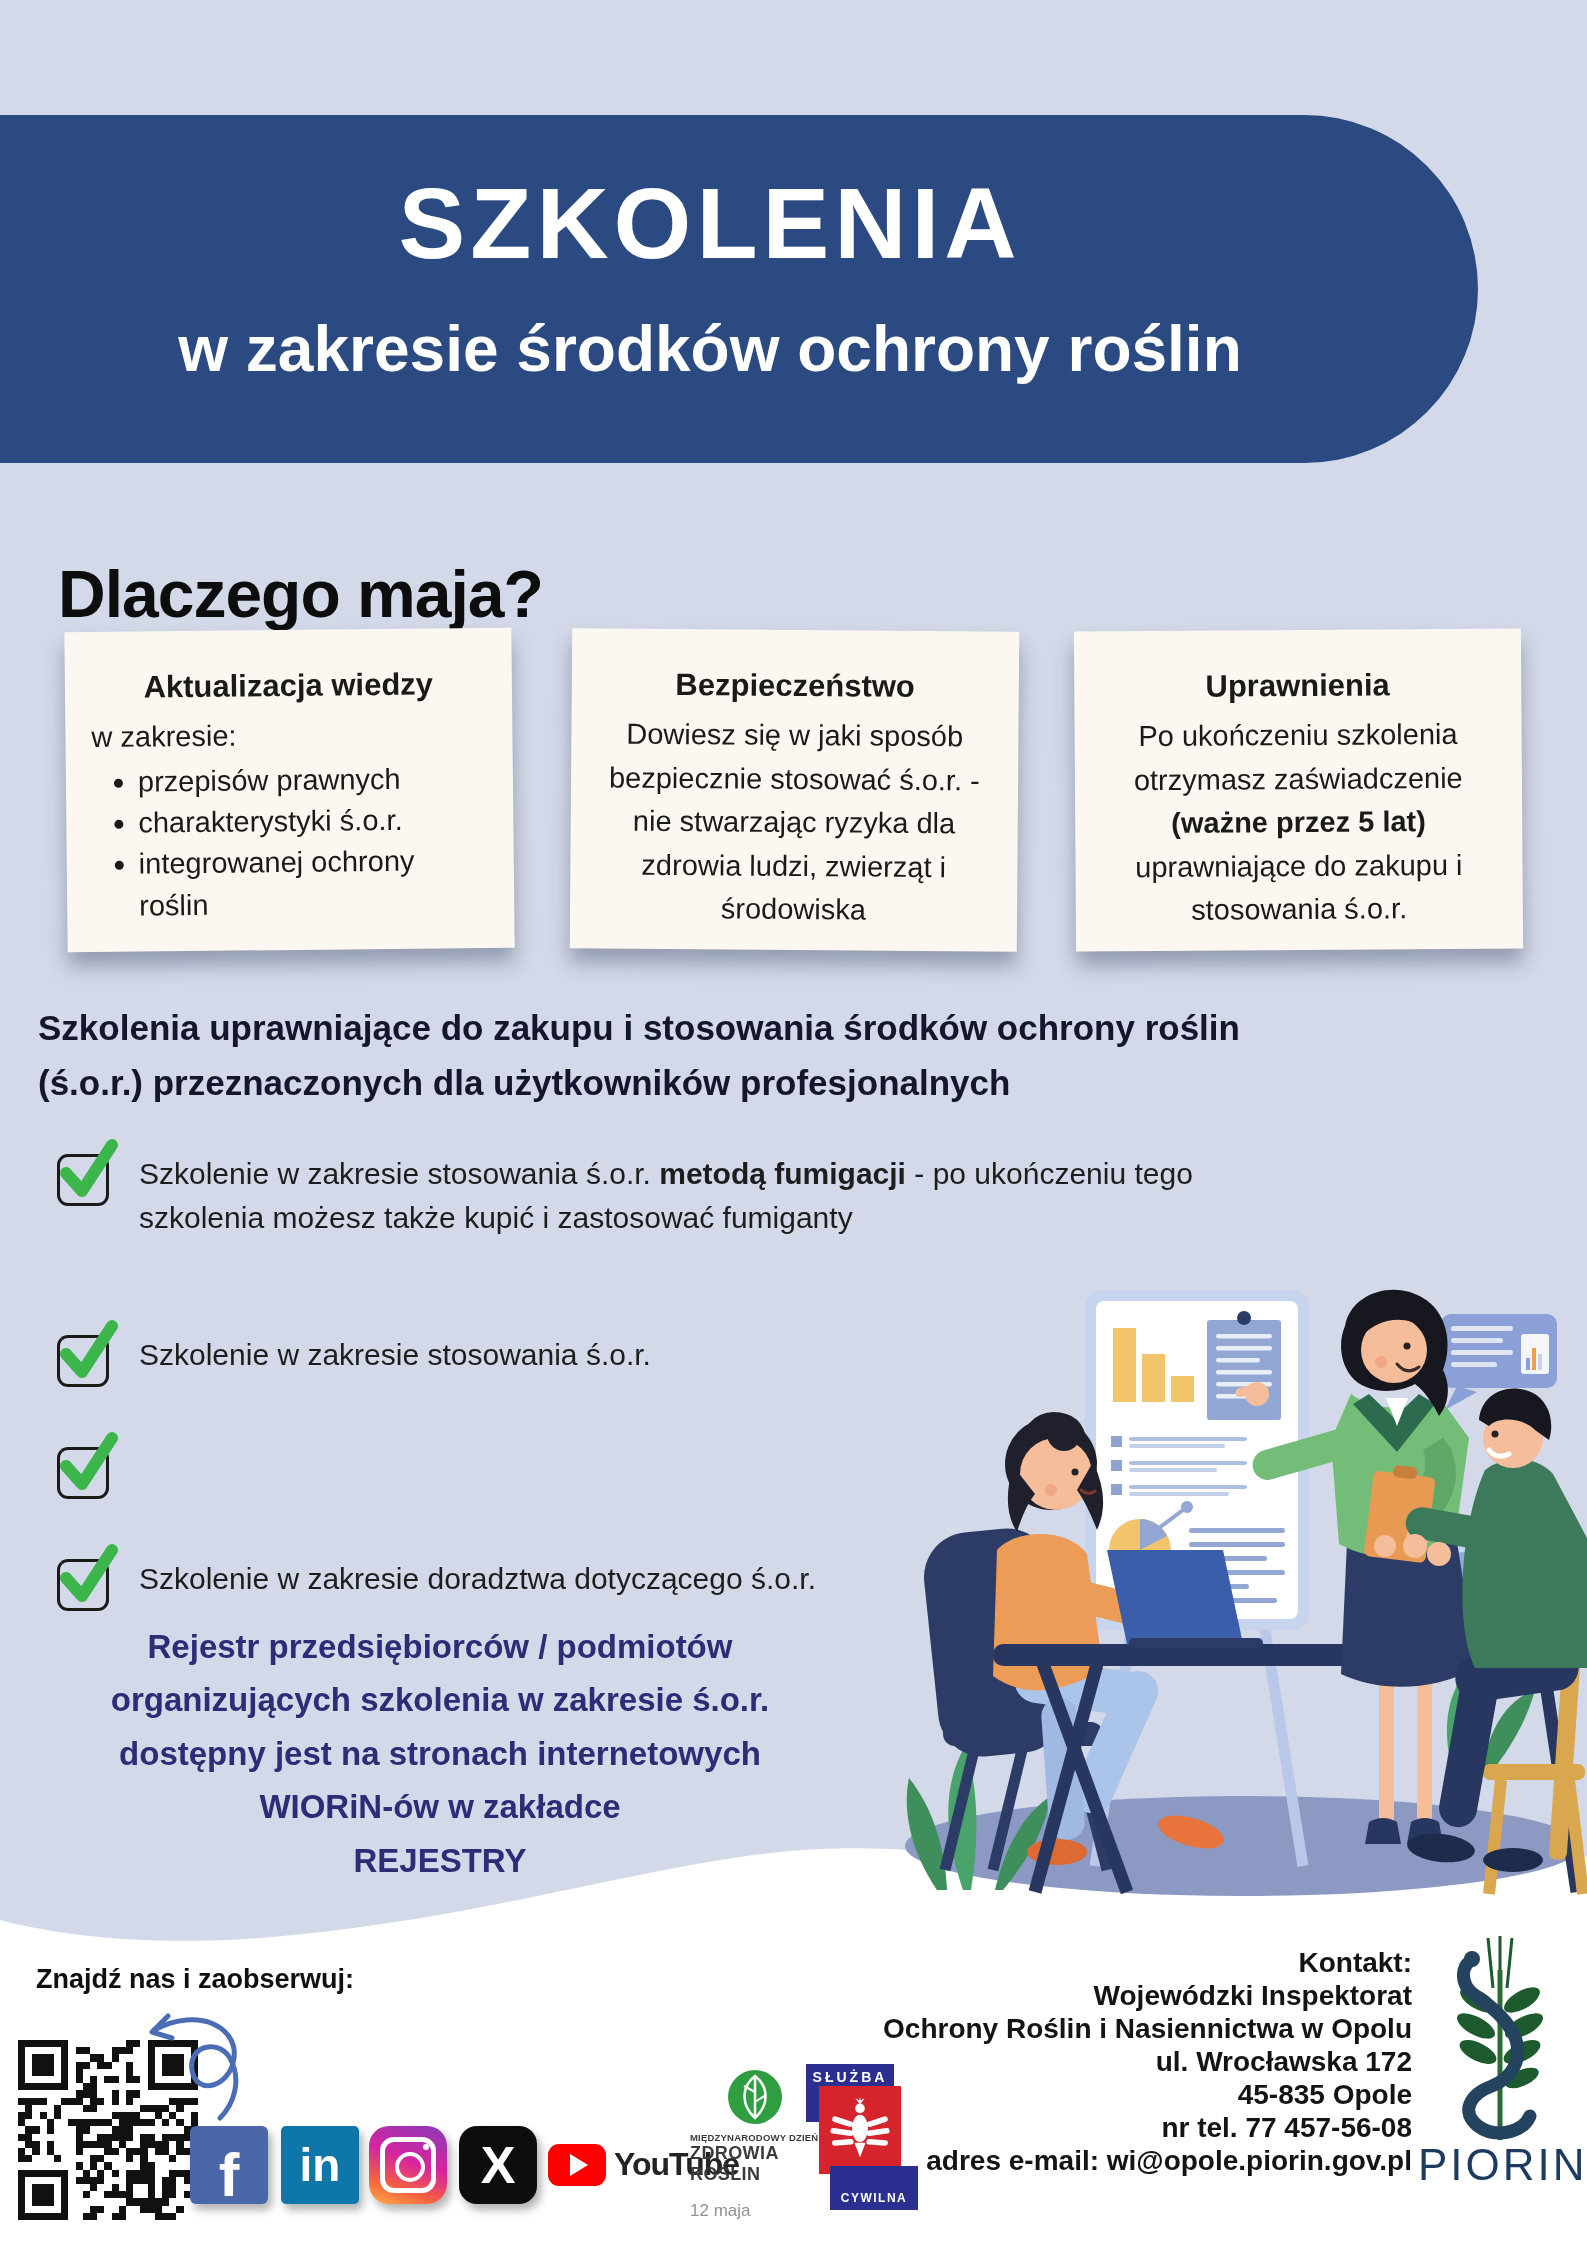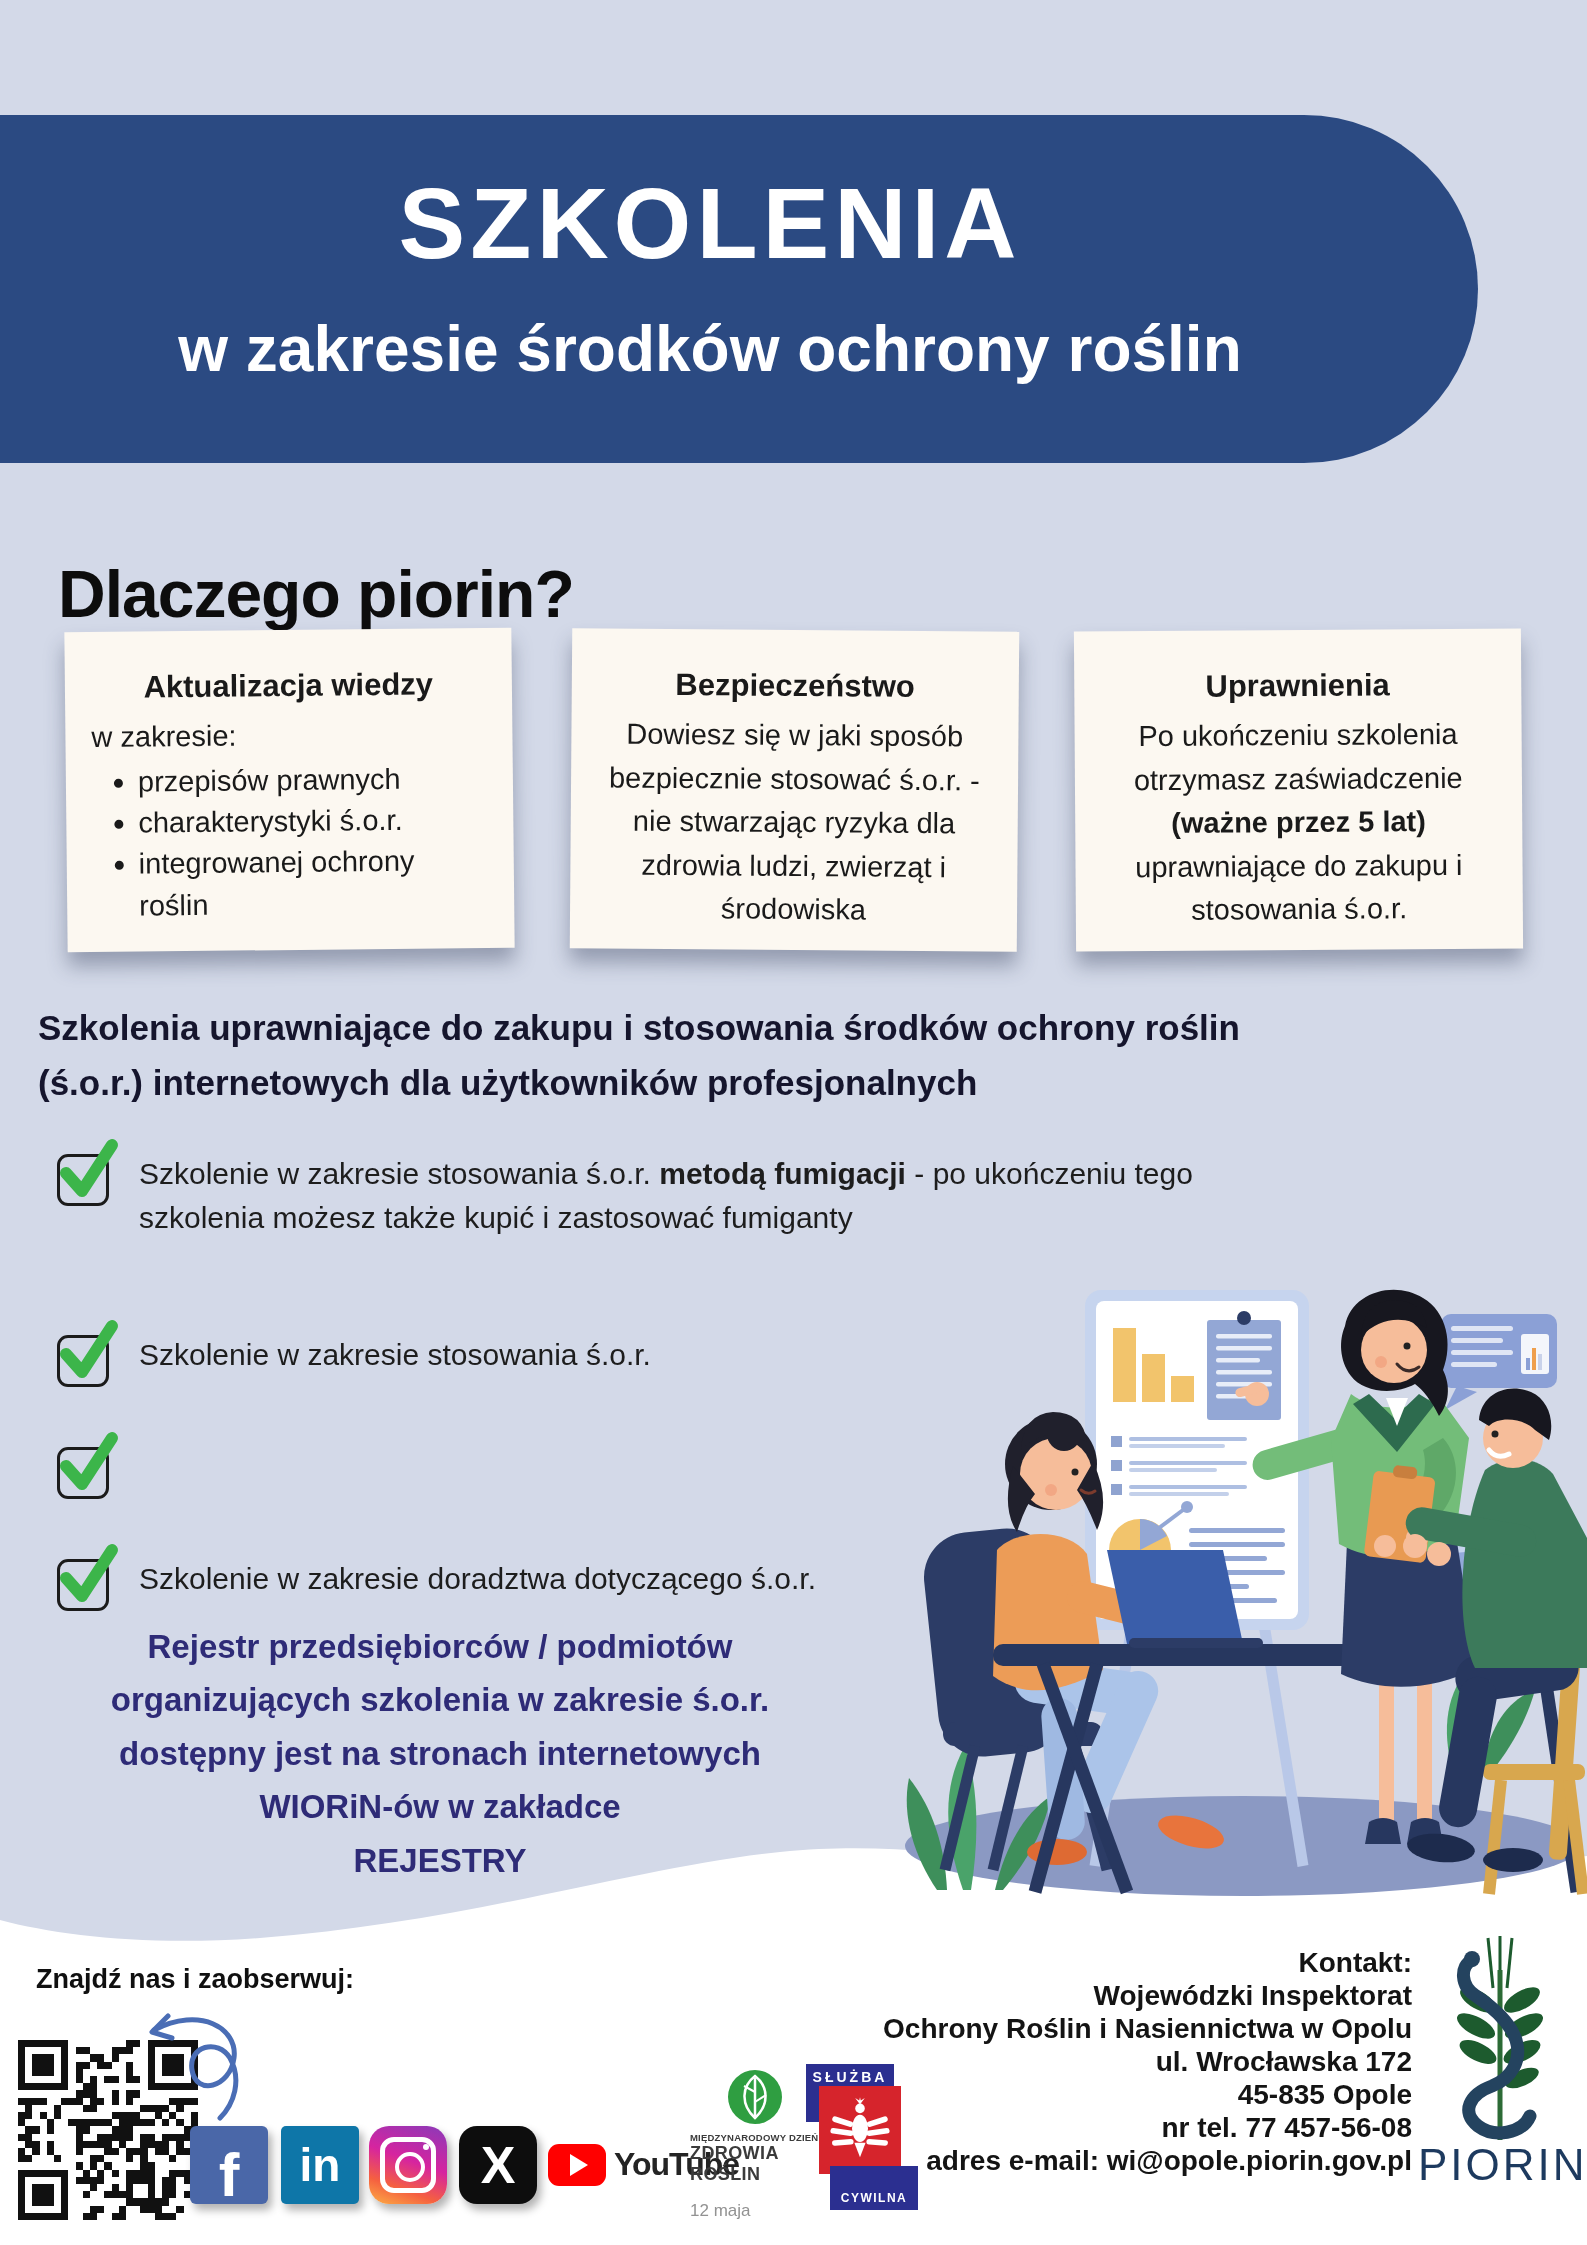--- a/index.html
+++ b/index.html
@@ -77,21 +77,21 @@
     <path d="M0,0 H1587 V22 C1440,38 1280,42 1120,34 C980,27 905,6 780,18 C640,32 470,88 260,104 C150,112 60,102 0,86 Z" fill="#d3d9e8"></path>
   </svg>
 
   <header class="banner">
     <div class="banner-inner">
       <div class="banner-title">SZKOLENIA</div>
       <div class="banner-subtitle">w zakresie środków ochrony roślin</div>
     </div>
   </header>
 
-  <h1 class="why">Dlaczego piorin?</h1>
+  <h1 class="why">Dlaczego maja?</h1>
 
   <section class="cards">
     <div class="card r1">
       <div class="card-title">Aktualizacja wiedzy</div>
       <div class="card-body-left">w zakresie:</div>
       <ul>
         <li>przepisów prawnych</li>
         <li>charakterystyki ś.o.r.</li>
         <li>integrowanej ochrony roślin</li>
       </ul>
@@ -101,21 +101,21 @@
       <div class="card-body">Dowiesz się  w jaki sposób bezpiecznie stosować ś.o.r. - nie stwarzając ryzyka dla zdrowia ludzi, zwierząt i środowiska</div>
     </div>
     <div class="card r3">
       <div class="card-title">Uprawnienia</div>
       <div class="card-body"><span>Po ukończeniu szkolenia otrzymasz zaświadczenie </span><b>(ważne przez 5 lat)</b><span> uprawniające do zakupu i stosowania ś.o.r.</span></div>
     </div>
   </section>
 
   <div class="intro">
     <div>Szkolenia uprawniające do zakupu i stosowania  środków ochrony roślin</div>
-    <div>(ś.o.r.) internetowych dla użytkowników profesjonalnych</div>
+    <div>(ś.o.r.) przeznaczonych dla użytkowników profesjonalnych</div>
   </div>
 
   <section class="checklist">
     <div class="check-item first">
       <span class="checkbox">
         <svg viewBox="0 0 66 66">
             <path d="M12 34 L28 52 L58 6" fill="none" stroke="#3cb54a" stroke-width="12" stroke-linecap="round" stroke-linejoin="round"></path>
           </svg>
       </span>
       <span class="check-text"><span>Szkolenie w zakresie stosowania ś.o.r. </span><b>metodą fumigacji</b><span> - po ukończeniu tego szkolenia możesz także kupić i zastosować fumiganty</span></span>

